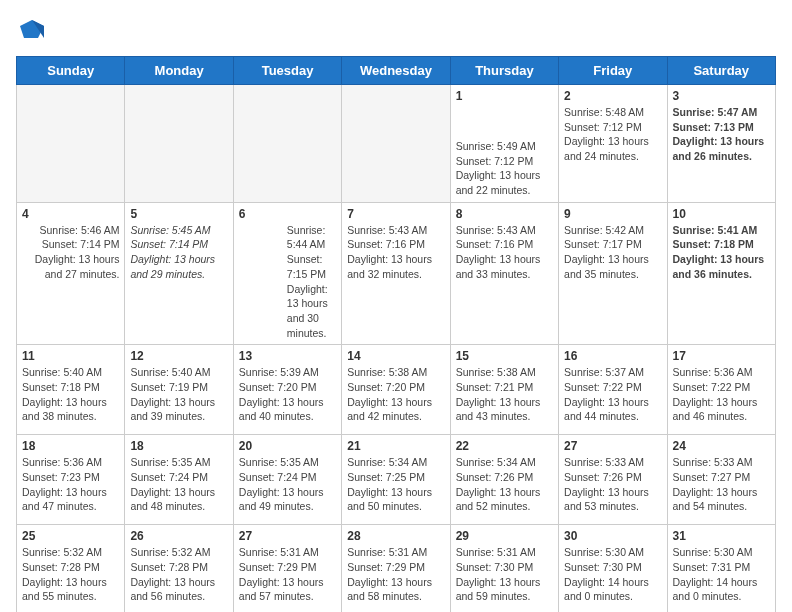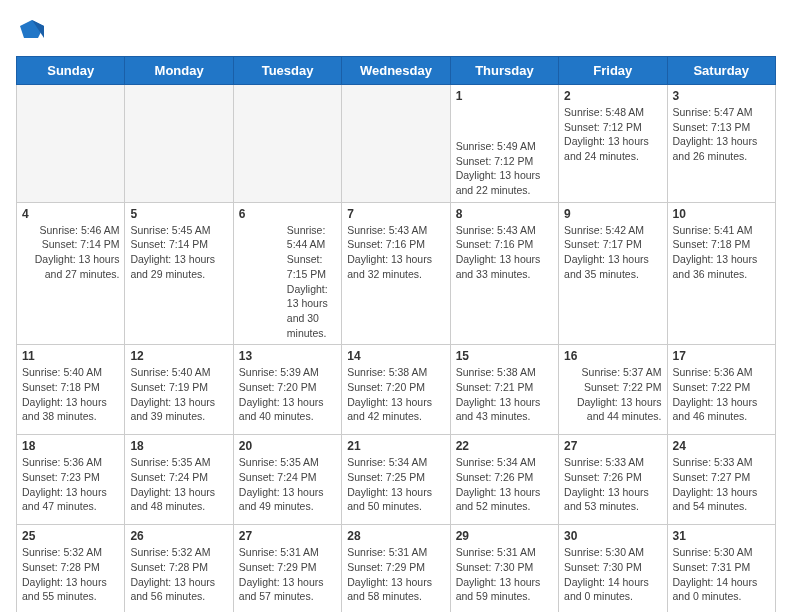--- a/index.html
+++ b/index.html
@@ -135,35 +135,35 @@
 Daylight: 13 hours and 22 minutes.</div>
         </td>
         <td class="cal-cell">
           <span class="day-number">2</span>
           <div class="cell-info" style="white-space: pre-line;">Sunrise: 5:48 AM
 Sunset: 7:12 PM
 Daylight: 13 hours and 24 minutes.</div>
         </td>
         <td class="cal-cell">
           <span class="day-number">3</span>
-          <div class="cell-info" style="white-space: pre-line;">Sunrise: 5:47 AM
+          <div class="cell-info" style="white-space: pre-line; font-weight: bold;">Sunrise: 5:47 AM
 Sunset: 7:13 PM
 Daylight: 13 hours and 26 minutes.</div>
         </td>
       </tr>
       <tr>
         <td class="cal-cell">
           <span class="day-number">4</span>
           <div class="cell-info" style="white-space: pre-line; text-align: right;">Sunrise: 5:46 AM
 Sunset: 7:14 PM
 Daylight: 13 hours and 27 minutes.</div>
         </td>
         <td class="cal-cell">
           <span class="day-number">5</span>
-          <div class="cell-info" style="white-space: pre-line;">Sunrise: 5:45 AM
+          <div class="cell-info" style="white-space: pre-line; font-style: italic;">Sunrise: 5:45 AM
 Sunset: 7:14 PM
 Daylight: 13 hours and 29 minutes.</div>
         </td>
         <td class="cal-cell">
           <span class="day-number">6</span>
           <div class="cell-info" style="white-space: pre-line; margin-left: 48px;">Sunrise: 5:44 AM
 Sunset: 7:15 PM
 Daylight: 13 hours and 30 minutes.</div>
         </td>
         <td class="cal-cell">
@@ -179,21 +179,21 @@
 Daylight: 13 hours and 33 minutes.</div>
         </td>
         <td class="cal-cell">
           <span class="day-number">9</span>
           <div class="cell-info" style="white-space: pre-line;">Sunrise: 5:42 AM
 Sunset: 7:17 PM
 Daylight: 13 hours and 35 minutes.</div>
         </td>
         <td class="cal-cell">
           <span class="day-number">10</span>
-          <div class="cell-info" style="white-space: pre-line;">Sunrise: 5:41 AM
+          <div class="cell-info" style="white-space: pre-line; font-weight: bold;">Sunrise: 5:41 AM
 Sunset: 7:18 PM
 Daylight: 13 hours and 36 minutes.</div>
         </td>
       </tr>
       <tr>
         <td class="cal-cell">
           <span class="day-number">11</span>
           <div class="cell-info" style="white-space: pre-line;">Sunrise: 5:40 AM
 Sunset: 7:18 PM
 Daylight: 13 hours and 38 minutes.</div>
@@ -217,21 +217,21 @@
 Daylight: 13 hours and 42 minutes.</div>
         </td>
         <td class="cal-cell">
           <span class="day-number">15</span>
           <div class="cell-info" style="white-space: pre-line;">Sunrise: 5:38 AM
 Sunset: 7:21 PM
 Daylight: 13 hours and 43 minutes.</div>
         </td>
         <td class="cal-cell">
           <span class="day-number">16</span>
-          <div class="cell-info" style="white-space: pre-line; text-align: right;">Sunrise: 5:37 AM
+          <div class="cell-info" style="white-space: pre-line;">Sunrise: 5:37 AM
 Sunset: 7:22 PM
 Daylight: 13 hours and 44 minutes.</div>
         </td>
         <td class="cal-cell">
           <span class="day-number">17</span>
           <div class="cell-info" style="white-space: pre-line;">Sunrise: 5:36 AM
 Sunset: 7:22 PM
 Daylight: 13 hours and 46 minutes.</div>
         </td>
       </tr>

